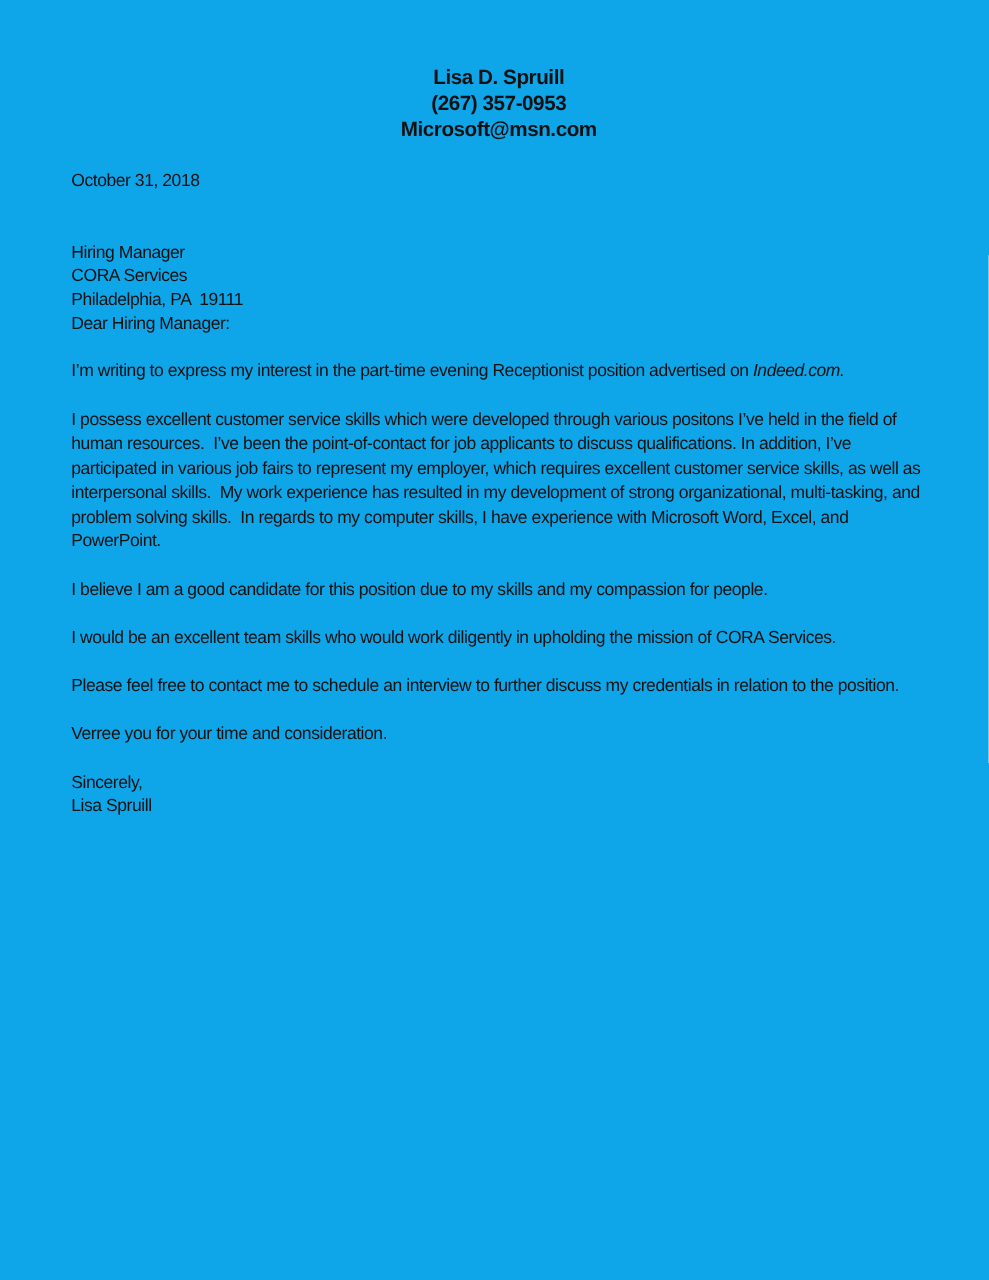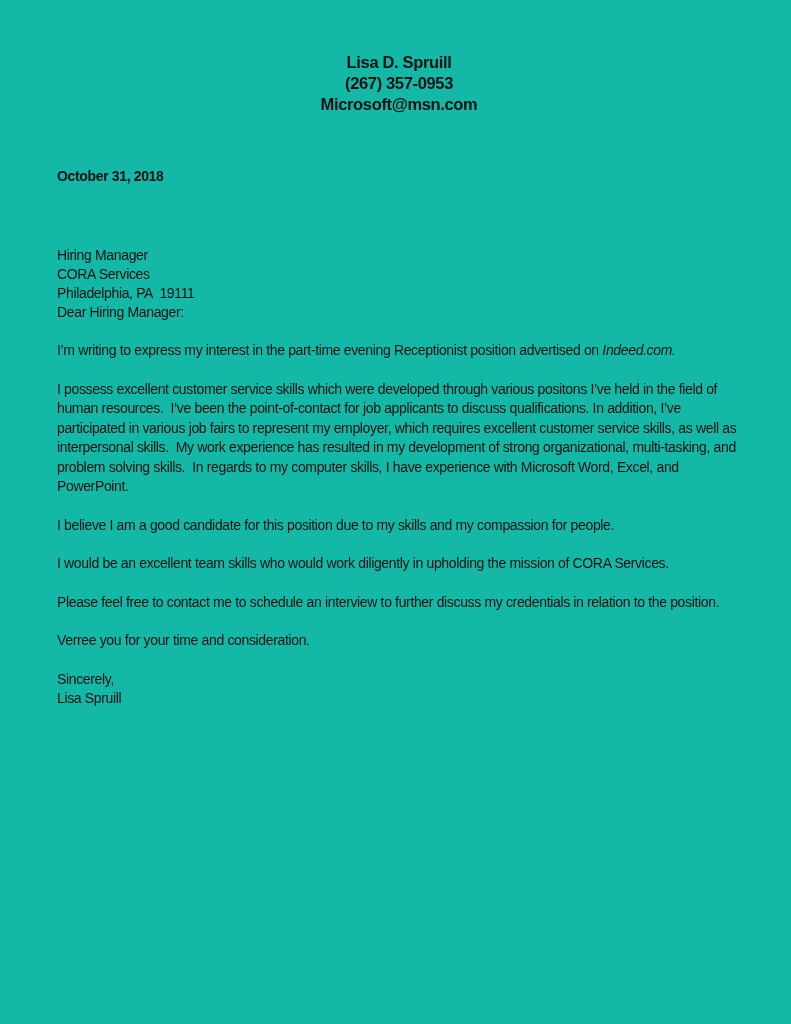--- a/index.html
+++ b/index.html
@@ -4,47 +4,46 @@
 <style>
   html, body {
     margin: 0;
     padding: 0;
     background: #ffffff;
   }
   .page {
     position: relative;
     width: 791px;
     height: 1024px;
-    background: #14b8a6;
+    background: #0ea5e9;
     color: #111111;
     font-family: "Liberation Sans", sans-serif;
     font-size: 14px;
     letter-spacing: -0.35px;
     box-sizing: border-box;
     padding: 52px 50px 0 57px;
     overflow: hidden;
   }
   .letter {
     width: 684px;
   }
   .header-block {
     text-align: center;
     font-weight: bold;
     font-size: 16.5px;
     line-height: 21px;
     margin: 0 0 0 0;
   }
   .date-line {
-    margin-top: 52px;
+    margin-top: 20px;
     line-height: 19px;
     white-space: pre-wrap;
-    font-weight: bold;
   }
   .recipient-block {
-    margin-top: 60px;
+    margin-top: 38px;
     line-height: 19px;
   }
   .recipient-block div {
     white-space: pre-wrap;
   }
   .salutation {
     line-height: 19px;
     white-space: pre-wrap;
   }
   .para {

